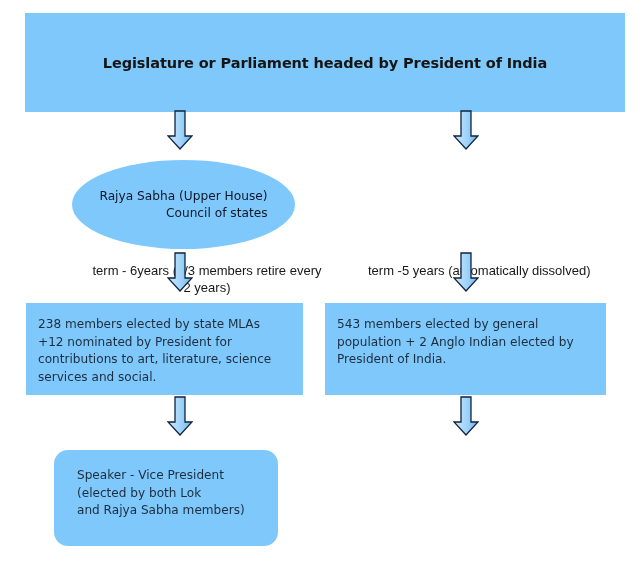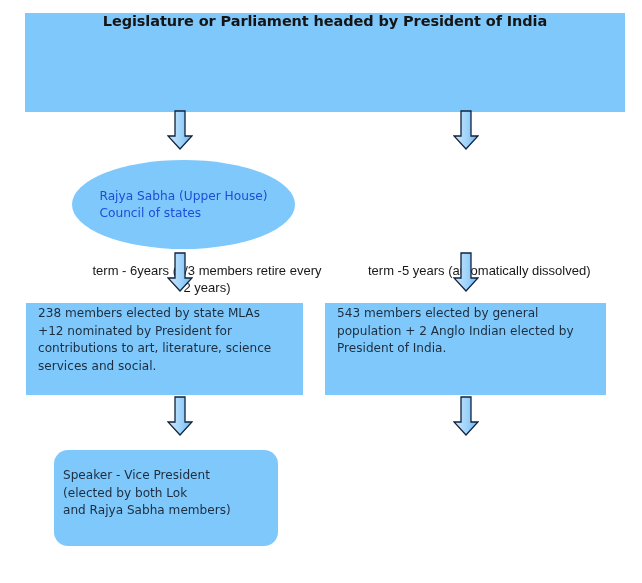--- a/index.html
+++ b/index.html
@@ -22,20 +22,21 @@
     position: absolute;
     box-sizing: border-box;
     background: #7fc8fb;
   }
   .banner {
     left: 25px;
     top: 13px;
     width: 600px;
     height: 99px;
     display: flex;
+    align-items: center;
     justify-content: center;
   }
   .banner-title {
     font-family: "DejaVu Sans", sans-serif;
     font-size: 14.5px;
     font-weight: bold;
     color: #151515;
     letter-spacing: -0.1px;
     text-align: center;
   }
@@ -45,52 +46,52 @@
     display: flex;
     align-items: center;
     justify-content: center;
   }
   .ellipse-1 { left: 72px;  top: 160px; width: 223px; height: 89px; }
   .ellipse-2 { left: 365px; top: 160px; width: 203px; height: 89px; }
   .ellipse-text {
     font-family: "DejaVu Sans", sans-serif;
     font-size: 12.2px;
     line-height: 17px;
-    color: #1d4ed8;
-    text-align: left;
+    color: #0f172a;
+    text-align: right;
     white-space: pre-line;
   }
 
   .term-label {
     position: absolute;
     font-family: "Liberation Sans", sans-serif;
     font-size: 13px;
     line-height: 17px;
     color: #181818;
     white-space: pre-line;
   }
   .term-left  { left: 57px;  top: 262px; width: 300px; text-align: center; }
   .term-right { left: 368px; top: 262px; width: 266px; text-align: left; }
 
   .midrect {
-    padding: 2px 12px 0 12px;
+    padding: 13px 12px 0 12px;
   }
   .midrect-l { left: 26px;  top: 303px; width: 277px; height: 92px; }
   .midrect-r { left: 325px; top: 303px; width: 281px; height: 92px; }
   .body-text {
     font-family: "DejaVu Sans", sans-serif;
     font-size: 12.1px;
     line-height: 17.5px;
     color: #1d2d3e;
     white-space: pre-line;
   }
 
   .roundrect {
     border-radius: 14px;
-    padding: 17px 0 0 9px;
+    padding: 17px 0 0 23px;
   }
   .roundrect-l { left: 54px;  top: 450px; width: 224px; height: 96px; }
   .roundrect-r { left: 357px; top: 448px; width: 226px; height: 110px; }
 
   
   .arrow {
     position: absolute;
     width: 26px;
     height: 40px;
   }

